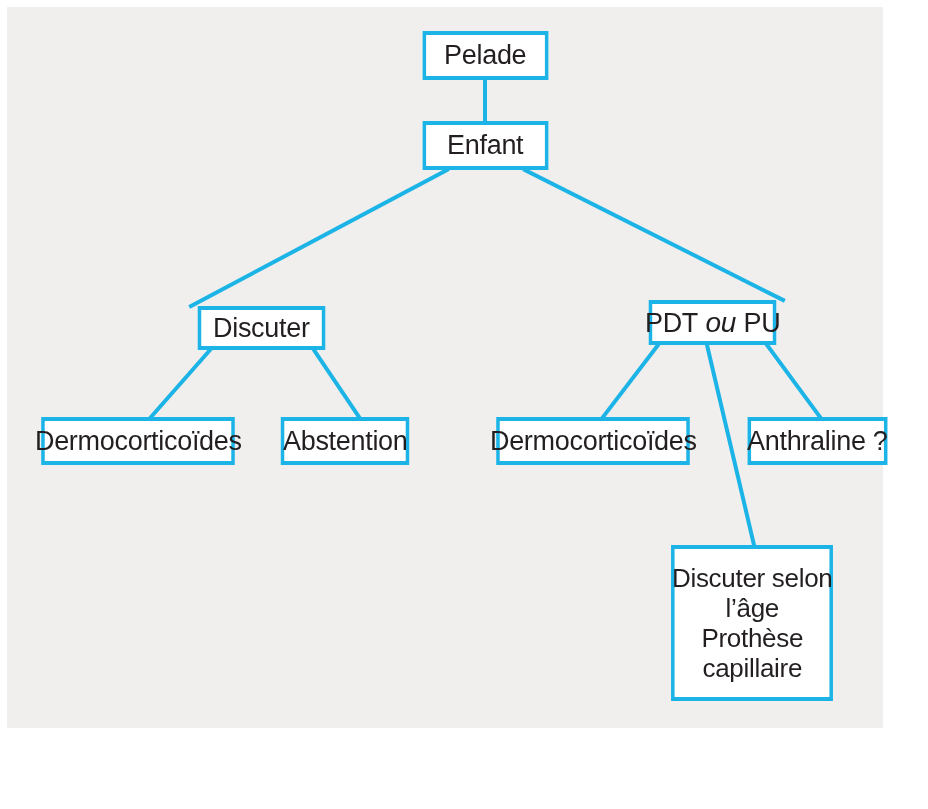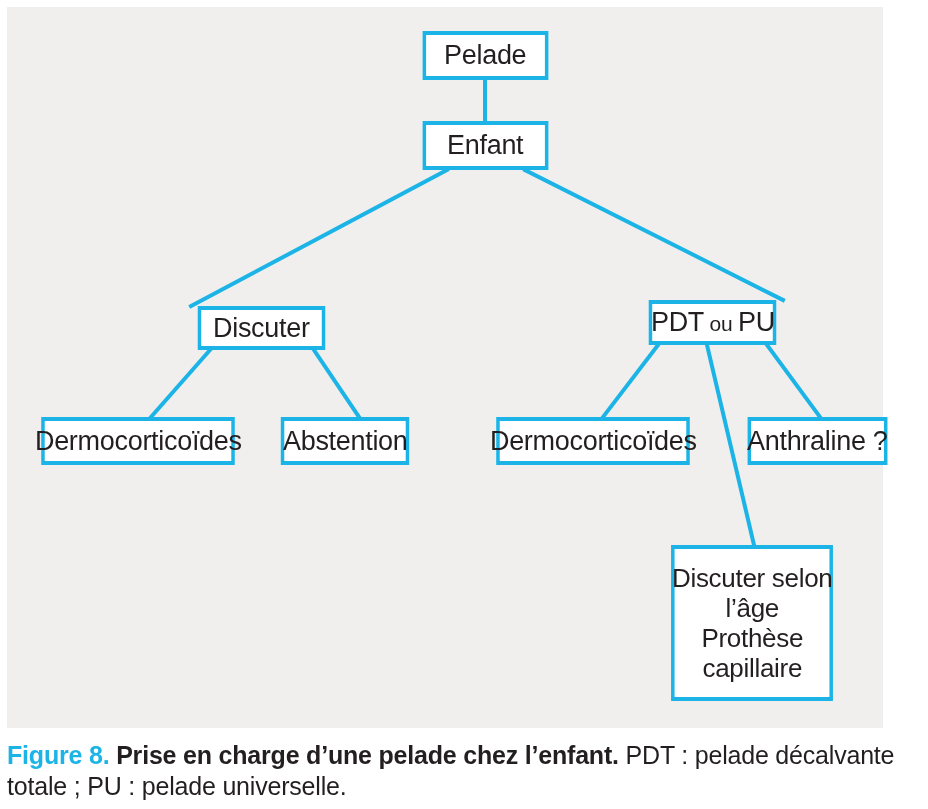--- a/index.html
+++ b/index.html
@@ -52,21 +52,22 @@
     line-height: 1.06;
     letter-spacing: -0.3px;
     transform: scaleX(0.88);
     transform-origin: center center;
   }
   .node .label {
     transform: scaleX(1.1364);
     white-space: pre-line;
   }
   .node .small {
-    font-size: 21px;
+    font-size: 28px;
+    font-style: italic;
   }
   
   #node-pelade      { left: 407px;  top: 24px;  width: 143px; height: 49px; }
   #node-enfant      { left: 407px;  top: 114px; width: 143px; height: 49px; }
   #node-plaques     { left: 182px;  top: 299px; width: 145px; height: 44px; }
   #node-pdt         { left: 633px;  top: 293px; width: 145px; height: 45px; }
   #node-dermo-left  { left: 21px;   top: 410px; width: 220px; height: 48px; }
   #node-anthraline  { left: 265px;  top: 410px; width: 146px; height: 48px; }
   #node-dermo-right { left: 476px;  top: 410px; width: 220px; height: 48px; }
   #node-abstention  { left: 731px;  top: 410px; width: 159px; height: 48px; }
@@ -155,15 +156,14 @@
 
     <div class="node" id="node-discuter">
       <span class="label">Discuter selon
 l’âge
 Prothèse
 capillaire</span>
     </div>
 
   </div>
 
-  <div class="caption"><span class="fig-label">Figure 8.</span> <span class="cap-bold">Prise en charge d’une pelade chez l’enfant.</span><span> PDT : pelade décalvante totale ; PU : pelade universelle.</span></div>
 
 </div>
 
 </body></html>

